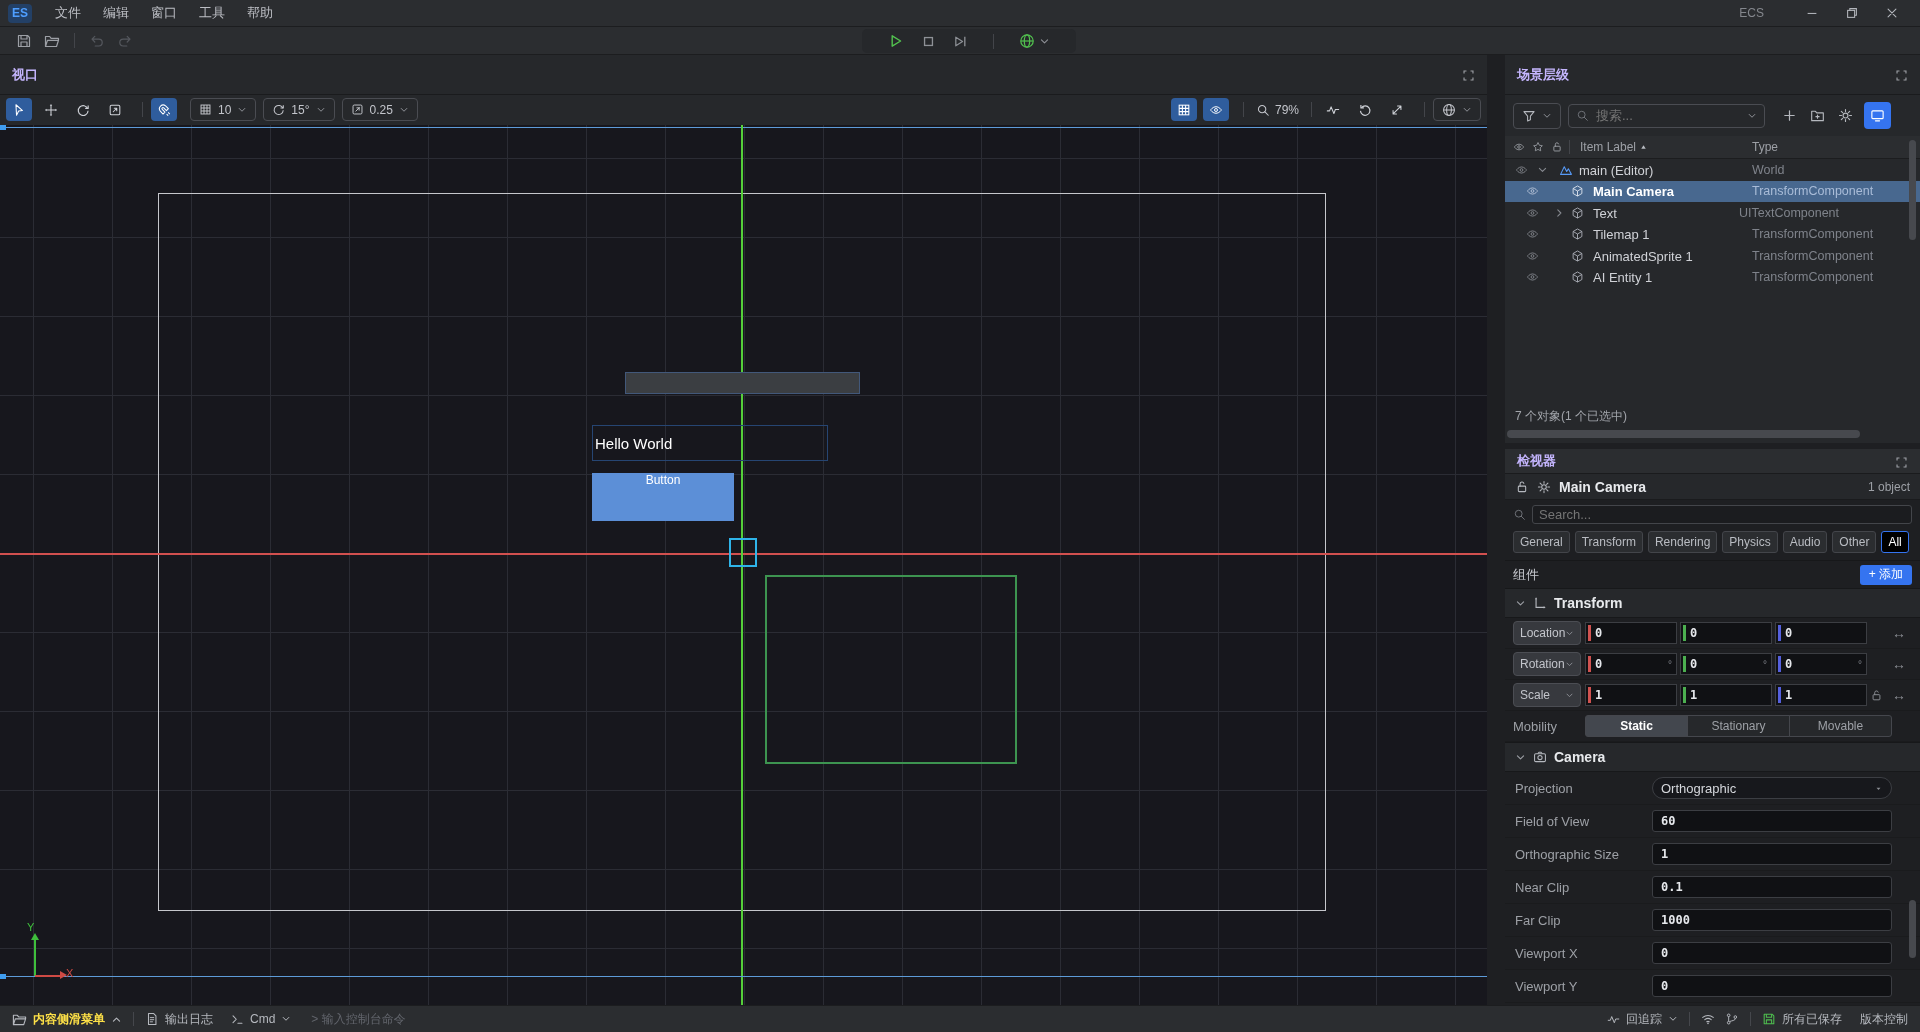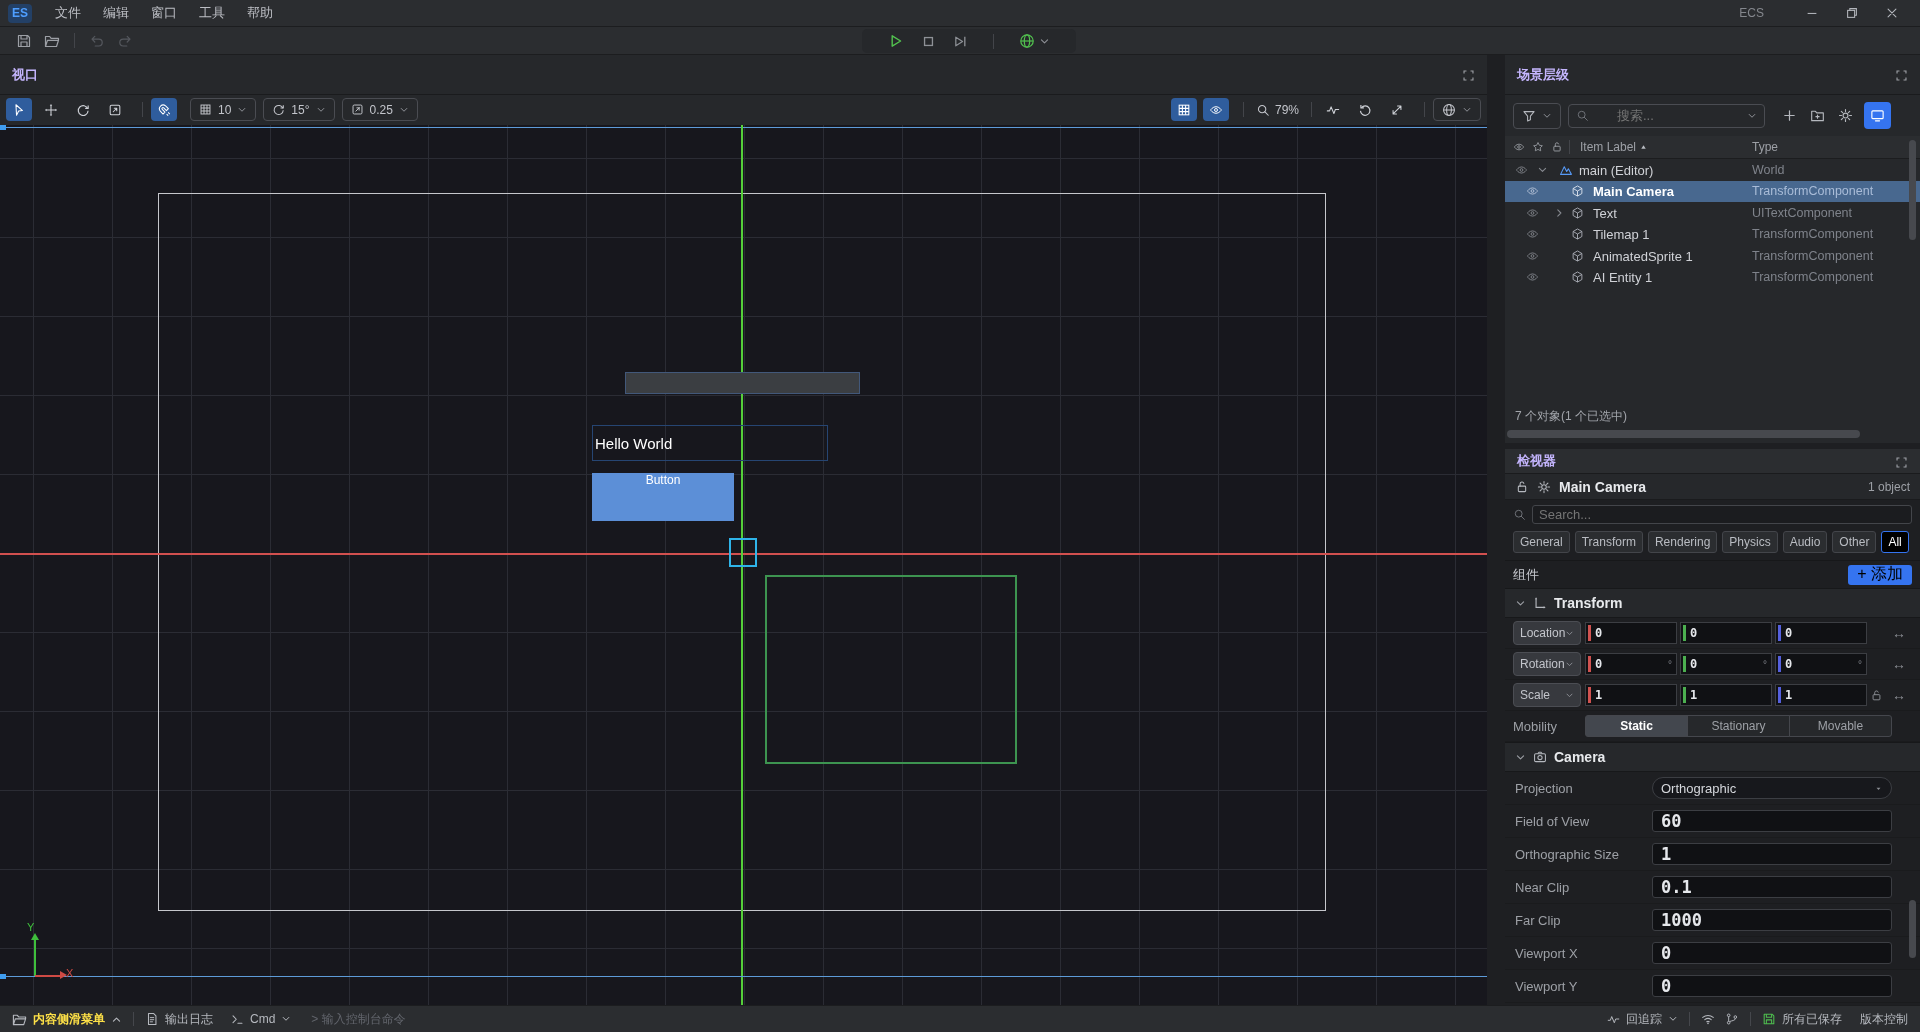--- a/index.html
+++ b/index.html
@@ -68,21 +68,21 @@
   .gz-xhead{position:absolute;left:36px;top:53px;width:0;height:0;border-top:4px solid transparent;border-bottom:4px solid transparent;border-left:7px solid #cf4a44;}
   .gz-xlab{position:absolute;left:42px;top:49px;color:#cf4a44;font-size:11px;}
 
   
   .hier{position:absolute;top:55px;left:1505px;width:415px;height:388px;background:#26282b;}
   .hier-toolbar{height:41px;display:flex;align-items:center;padding:0 8px;box-sizing:border-box;}
   .btn-outline{height:24px;border:1px solid #4a4c52;border-radius:4px;display:flex;align-items:center;gap:6px;
                padding:0 8px;color:#b5b8be;}
   .search{width:197px;height:24px;border:1px solid #4a4c52;border-radius:4px;display:flex;align-items:center;
           padding:0 7px;gap:5px;color:#6f7278;margin-left:7px;box-sizing:border-box;}
-  .search input{flex:1;min-width:0;background:transparent;border:none;outline:none;color:#c4b5fd;font:inherit;margin-left:21px;}
+  .search input{flex:1;min-width:0;background:transparent;border:none;outline:none;color:#c4b5fd;font:inherit;}
   .icon-btn{width:24px;height:24px;display:flex;align-items:center;justify-content:center;color:#b5b8be;border-radius:4px;}
   .mon-btn{width:27px;height:27px;background:#3574f0;border-radius:4px;color:#ffffff;display:flex;align-items:center;
            justify-content:center;margin-left:7px;}
   .hier-head{position:relative;height:22px;background:#2b2d30;border-bottom:1px solid #1c1d1f;color:#9da0a6;font-size:12px;}
   .hh{position:absolute;top:50%;transform:translateY(-50%);display:flex;align-items:center;gap:3px;}
   .hrow{position:relative;height:21.5px;color:#d0d2d7;}
   .hrow.selected{background:#48688f;color:#ffffff;}
   .ri{position:absolute;top:50%;transform:translateY(-50%);display:flex;align-items:center;}
   .eye-c{color:#85888f;} .hrow.selected .eye-c{color:#b9c6da;}
   .cube-c{color:#aeb2ba;} .hrow.selected .cube-c{color:#dfe6f0;}
@@ -100,21 +100,21 @@
   .insp-head .count{margin-left:auto;color:#9da0a6;font-size:12px;}
   .insp-search{display:flex;align-items:center;padding:5px 8px 4px;gap:6px;color:#6f7278;}
   .insp-search input{width:100%;height:19px;background:#1b1c1f;border:1px solid #43454a;border-radius:3px;
                      color:#bcbec4;padding:0 6px;box-sizing:border-box;font:inherit;}
   .tabs{display:flex;gap:5px;padding:3px 8px 7px;border-bottom:1px solid #17181a;}
   .tab{height:20px;padding:0 6px;border:1px solid #43454a;border-radius:3px;display:flex;align-items:center;
        color:#b9bcc2;font-size:12px;background:#2b2d30;}
   .tab.active{background:#000000;border-color:#3574f0;color:#ffffff;}
   .comp-row{height:27px;display:flex;align-items:center;justify-content:space-between;padding:0 8px;}
   .comp-lbl{color:#c8cad0;}
-  .add-btn{background:#3574f0;color:#000000;border-radius:3px;height:20px;padding:0 9px;font-size:16px;
+  .add-btn{background:#3574f0;color:#ffffff;border-radius:3px;height:20px;padding:0 9px;font-size:12px;
            display:flex;align-items:center;}
   .sec-head{height:28px;background:#26282b;border-top:1px solid #17181a;border-bottom:1px solid #17181a;
             display:flex;align-items:center;gap:7px;padding:0 10px;color:#e8eaed;font-weight:bold;font-size:14px;}
   .sec-head .chev{color:#9da0a6;}
   .t-row{position:relative;height:30px;border-bottom:1px solid #1a1b1d;display:flex;align-items:center;padding:0 8px;}
   .label-drop{width:68px;height:22px;background:#37393e;border:1px solid #4b4d53;border-radius:4px;display:flex;
               align-items:center;justify-content:space-between;padding:11px 6px;color:#c3c5cb;font-size:12px;box-sizing:border-box;}
   .axis-wrap{position:absolute;top:4px;height:22px;width:92px;background:#101114;border:1px solid #3c3e43;
              display:flex;align-items:center;box-sizing:border-box;}
   .axis-wrap.ax{left:80px;} .axis-wrap.ay{left:175px;} .axis-wrap.az{left:270px;}
@@ -129,21 +129,21 @@
   .seg{position:absolute;left:80px;display:flex;}
   .seg-btn{width:103px;height:22px;border:1px solid #45474d;margin-left:-1px;display:flex;align-items:center;
            justify-content:center;background:#26282b;color:#9da0a6;font-size:12px;box-sizing:border-box;}
   .seg-btn:first-child{border-radius:3px 0 0 3px;margin-left:0;}
   .seg-btn:last-child{border-radius:0 3px 3px 0;}
   .seg-btn.active{background:#43474e;color:#ffffff;font-weight:bold;}
   .prop-row{position:relative;height:32px;border-bottom:1px solid #1a1b1d;display:flex;align-items:center;
             padding:0 10px;color:#9da0a6;}
   .prop-ctl{position:absolute;left:147px;top:5px;width:240px;height:22px;}
   .prop-inp{width:100%;height:22px;background:#101114;border:1px solid #3c3e43;border-radius:3px;color:#e6e8ec;
-            font-family:"DejaVu Sans Mono",monospace;font-size:17px;font-weight:bold;padding:0 8px;box-sizing:border-box;}
+            font-family:"DejaVu Sans Mono",monospace;font-size:12px;font-weight:bold;padding:0 8px;box-sizing:border-box;}
   .prop-select{width:100%;height:22px;background:#17181c;border:1px solid #3c3e43;border-radius:11px;color:#d5d7dc;
                font-size:13px;display:flex;align-items:center;justify-content:space-between;padding:5px 8px;box-sizing:border-box;}
   .sel-caret{color:#8a8d93;}
 
   
   .vthumb{position:absolute;left:1909px;width:7px;background:#47494e;border-radius:4px;}
 
   
   .statusbar{position:absolute;left:0;right:0;bottom:0;height:27px;background:#2b2d30;border-top:1px solid #1c1d1f;
              display:flex;align-items:center;padding:0 12px;box-sizing:border-box;font-size:12px;color:#b6b9bf;}
@@ -650,21 +650,21 @@
           <svg class="ic" width="11" height="11">
             <use href="#i-chevright"></use>
           </svg>
         </span>
       <span class="ri cube-c" style="left:66px">
           <svg class="ic" width="13" height="13">
             <use href="#i-cube"></use>
           </svg>
         </span>
       <span class="ri" style="left:88px">Text</span>
-      <span class="ri type-c" style="left:247px">UITextComponent</span>
+      <span class="ri type-c" style="left:234px">UITextComponent</span>
     </div>
     <div class="hrow">
       <span class="ri eye-c" style="left:21px">
           <svg class="ic" width="13" height="13">
             <use href="#i-eye"></use>
           </svg>
         </span>
       <span class="ri cube-c" style="left:66px">
           <svg class="ic" width="13" height="13">
             <use href="#i-cube"></use>

